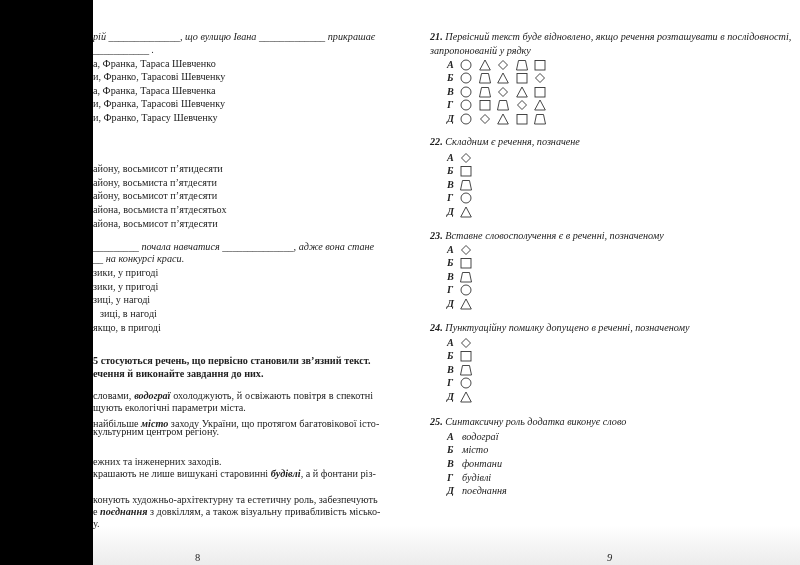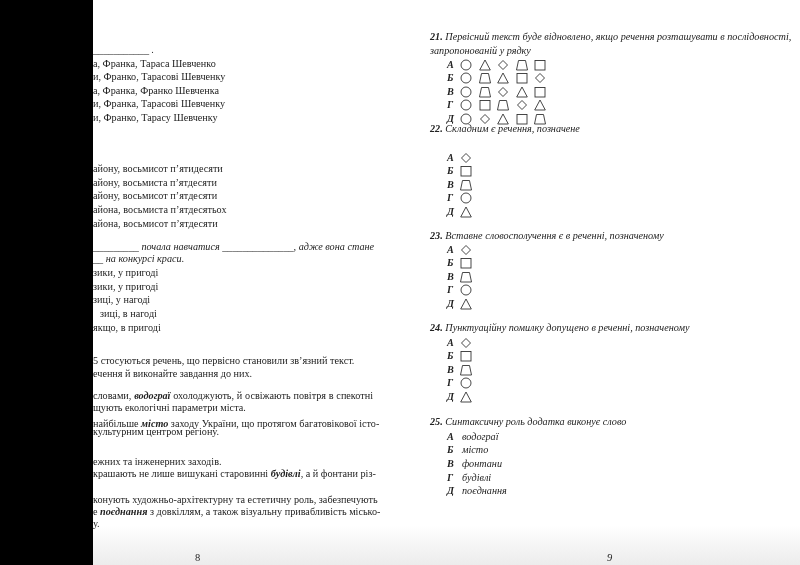--- a/index.html
+++ b/index.html
@@ -13,43 +13,44 @@
     position: absolute; left: 0; right: 0; top: 525px; height: 40px;
     background: linear-gradient(to bottom, rgba(236,236,236,0) 0%, #ececec 100%);
     z-index: 1;
   }
   .black-bar { position: absolute; left: 0; top: 0; width: 93px; height: 565px; background: #000; z-index: 5; }
   .page { position: absolute; top: 0; height: 565px; z-index: 2; }
   .page-left { left: 0; width: 400px; }
   .page-right { left: 400px; width: 400px; font-style: italic; }
   .ln { position: absolute; white-space: nowrap; font-size: 10.2px; line-height: 12px; }
   .it { font-style: italic; }
-  .b { font-weight: normal; text-align: right; }
+  .b { font-weight: bold; text-align: right; }
   .bi { font-weight: bold; font-style: italic; }
   .just { width: 280px; text-align: justify; text-align-last: justify; }
   .pnum { position: absolute; font-size: 10.5px; line-height: 12px; }
   .q { position: absolute; left: 30px; font-size: 10.2px; line-height: 13.5px; white-space: nowrap; }
   .qnum { font-weight: bold; }
   .opt { position: absolute; left: 47px; height: 13px; display: flex; align-items: center; font-size: 10.2px; white-space: nowrap; }
   .opt .letter { display: inline-block; width: 13px; font-weight: bold; }
   .shape { display: inline-block; width: 12px; height: 12px; margin-right: 6.5px; }
   .shape svg { width: 12px; height: 12px; display: block; }
   .opt .word { margin-left: 2px; }
 </style>
 </head>
 <body>
 
 <div class="black-bar"></div>
 <div class="bottom-fade"></div>
 
 <div class="page page-left">
+  <div class="ln it" style="left:93px;top:31px">рій ______________, що вулицю Івана _____________ прикрашає</div>
   <div class="ln it" style="left:93px;top:44px">___________ .</div>
   <div class="ln" style="left:93px;top:58px">а, Франка, Тараса Шевченко</div>
   <div class="ln" style="left:93px;top:71px">и, Франко, Тарасові Шевченку</div>
-  <div class="ln" style="left:93px;top:85px">а, Франка, Франко Шевченка</div>
+  <div class="ln" style="left:93px;top:85px">а, Франка, Тараса Шевченка</div>
   <div class="ln" style="left:93px;top:98px">и, Франка, Тарасові Шевченку</div>
   <div class="ln" style="left:93px;top:112px">и, Франко, Тарасу Шевченку</div>
 
   <div class="ln" style="left:93px;top:163px">айону, восьмисот п’ятидесяти</div>
   <div class="ln" style="left:93px;top:177px">айону, восьмиста п’ятдесяти</div>
   <div class="ln" style="left:93px;top:190px">айону, восьмисот п’ятдесяти</div>
   <div class="ln" style="left:93px;top:204px">айона, восьмиста п’ятдесятьох</div>
   <div class="ln" style="left:93px;top:218px">айона, восьмисот п’ятдесяти</div>
 
   <div class="ln it" style="left:93px;top:241px">_________ почала навчатися ______________, адже вона стане</div>
@@ -220,21 +221,21 @@
           <rect x="1" y="1.5" width="10" height="9.5" fill="none" stroke="#333" stroke-width="0.9"></rect>
         </svg>
       </span>
     <span class="shape">
         <svg viewBox="0 0 12 12">
           <polygon points="2.5,1.5 9.5,1.5 11.5,11 0.5,11" fill="none" stroke="#333" stroke-width="0.9"></polygon>
         </svg>
       </span>
   </div>
 
-  <div class="q" style="top:122px"><span class="qnum">22.</span><span> Складним є речення, позначене</span></div>
+  <div class="q" style="top:135px"><span class="qnum">22.</span><span> Складним є речення, позначене</span></div>
   <div class="opt" style="top:151px">
       <span class="letter">А</span>
       <span class="shape">
         <svg viewBox="0 0 12 12">
           <polygon points="6,1.5 10.5,6 6,10.5 1.5,6" fill="none" stroke="#333" stroke-width="0.9"></polygon>
         </svg>
       </span>
     </div>
   <div class="opt" style="top:164px">
       <span class="letter">Б</span>

